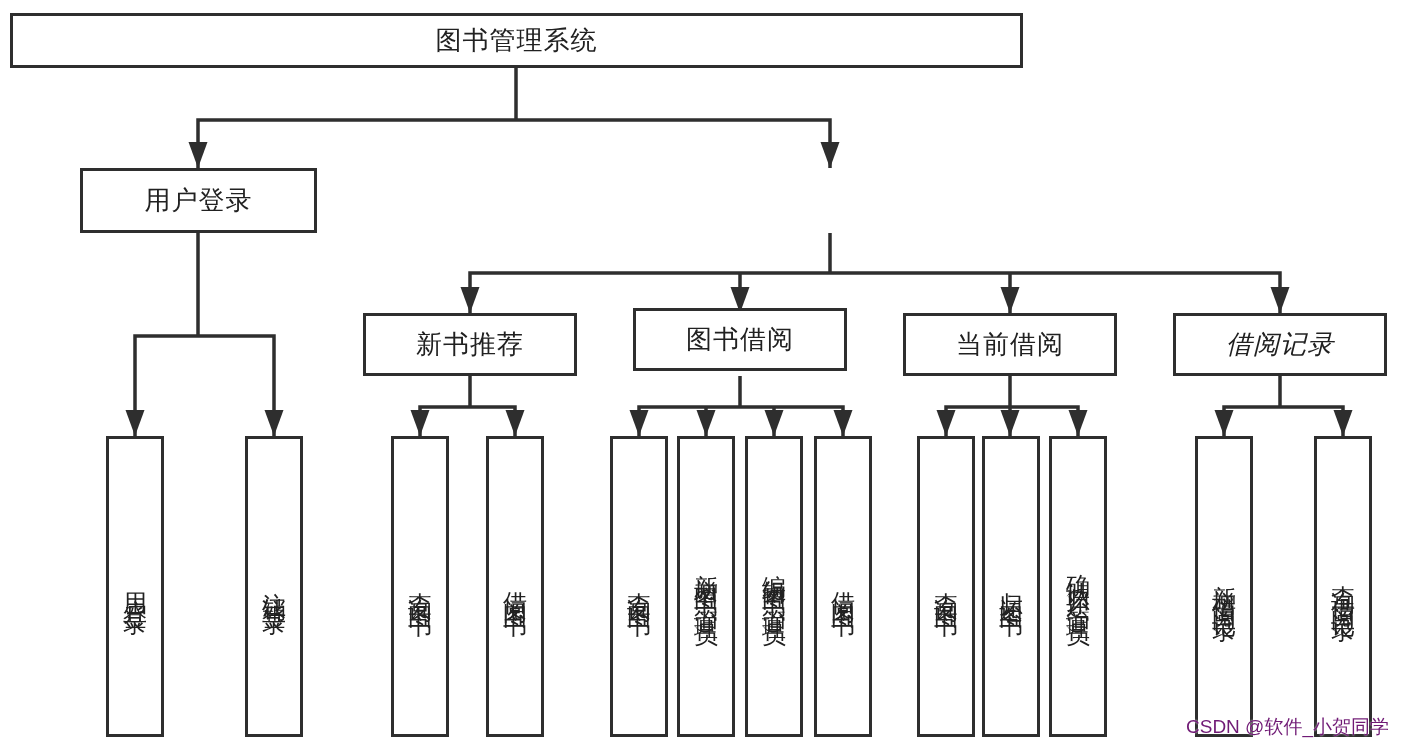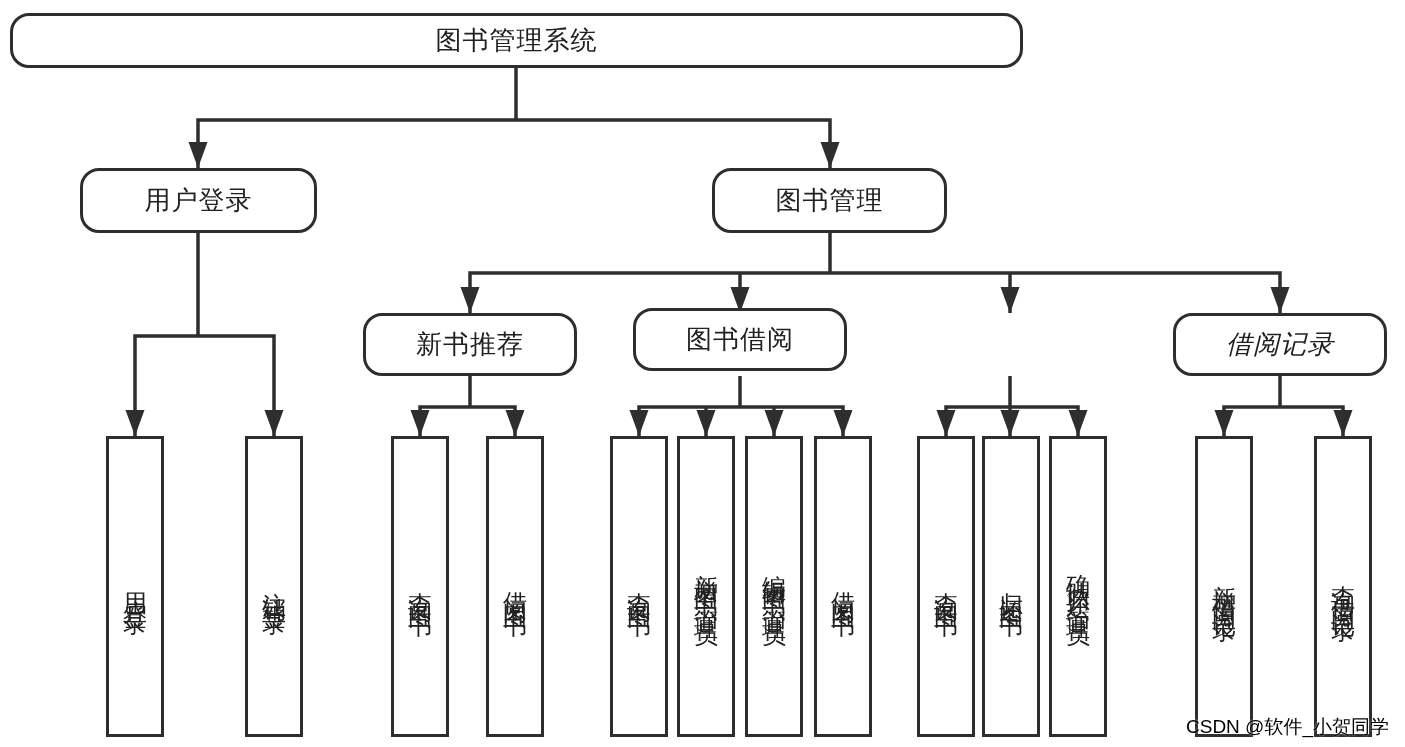--- a/index.html
+++ b/index.html
@@ -13,35 +13,35 @@
   }
   #wires{position:absolute;left:0;top:0;width:1405px;height:747px;}
   .node{
     position:absolute;
     box-sizing:border-box;
     border:3px solid #2e2e2e;
     background:#ffffff;
     display:flex;align-items:center;justify-content:center;
     text-align:center;
   }
-  .h-node{font-size:26px;letter-spacing:1px;border-radius:19px;}
+  .h-node{font-size:26px;letter-spacing:1px;}
   .v-node{width:58px;height:301px;top:436px;}
   .v-node .vtext{
     writing-mode:vertical-rl;
     text-orientation:mixed;
     font-size:24px;
     letter-spacing:7px;
     line-height:1;
     white-space:nowrap;
   }
   .watermark{
     position:absolute;
     left:1186px;top:714px;
     font-size:19px;
-    color:#000000;
+    color:#701a75;
     white-space:nowrap;
     text-shadow:0 0 2px #ffffff;
     z-index:5;
   }
   
   #n-root{left:10px;top:13px;width:1013px;height:55px;}
   #n-user-login{left:80px;top:168px;width:237px;height:65px;}
   #n-book-mgmt{left:712px;top:168px;width:235px;height:65px;}
   #g-recommend{left:363px;top:313px;width:214px;height:63px;}
   #g-borrow{left:633px;top:308px;width:214px;height:63px;}
@@ -102,29 +102,29 @@
     </g>
   </svg>
 
   <div id="n-root" class="node h-node">
     <span>图书管理系统</span>
   </div>
 
   <div id="n-user-login" class="node h-node">
     <span>用户登录</span>
   </div>
-  <div id="n-book-mgmt" class="node h-node">
-    <span>图书管理</span>
-  </div>
 
   <div id="g-recommend" class="node h-node">
     <span>新书推荐</span>
   </div>
   <div id="g-borrow" class="node h-node">
     <span>图书借阅</span>
+  </div>
+  <div id="g-current" class="node h-node">
+    <span>当前借阅</span>
   </div>
   <div id="g-records" class="node h-node">
     <span>借阅记录</span>
   </div>
 
   <div id="l-login" class="node v-node">
     <span class="vtext">用户登录</span>
   </div>
   <div id="l-logout" class="node v-node">
     <span class="vtext">注销登录</span>

